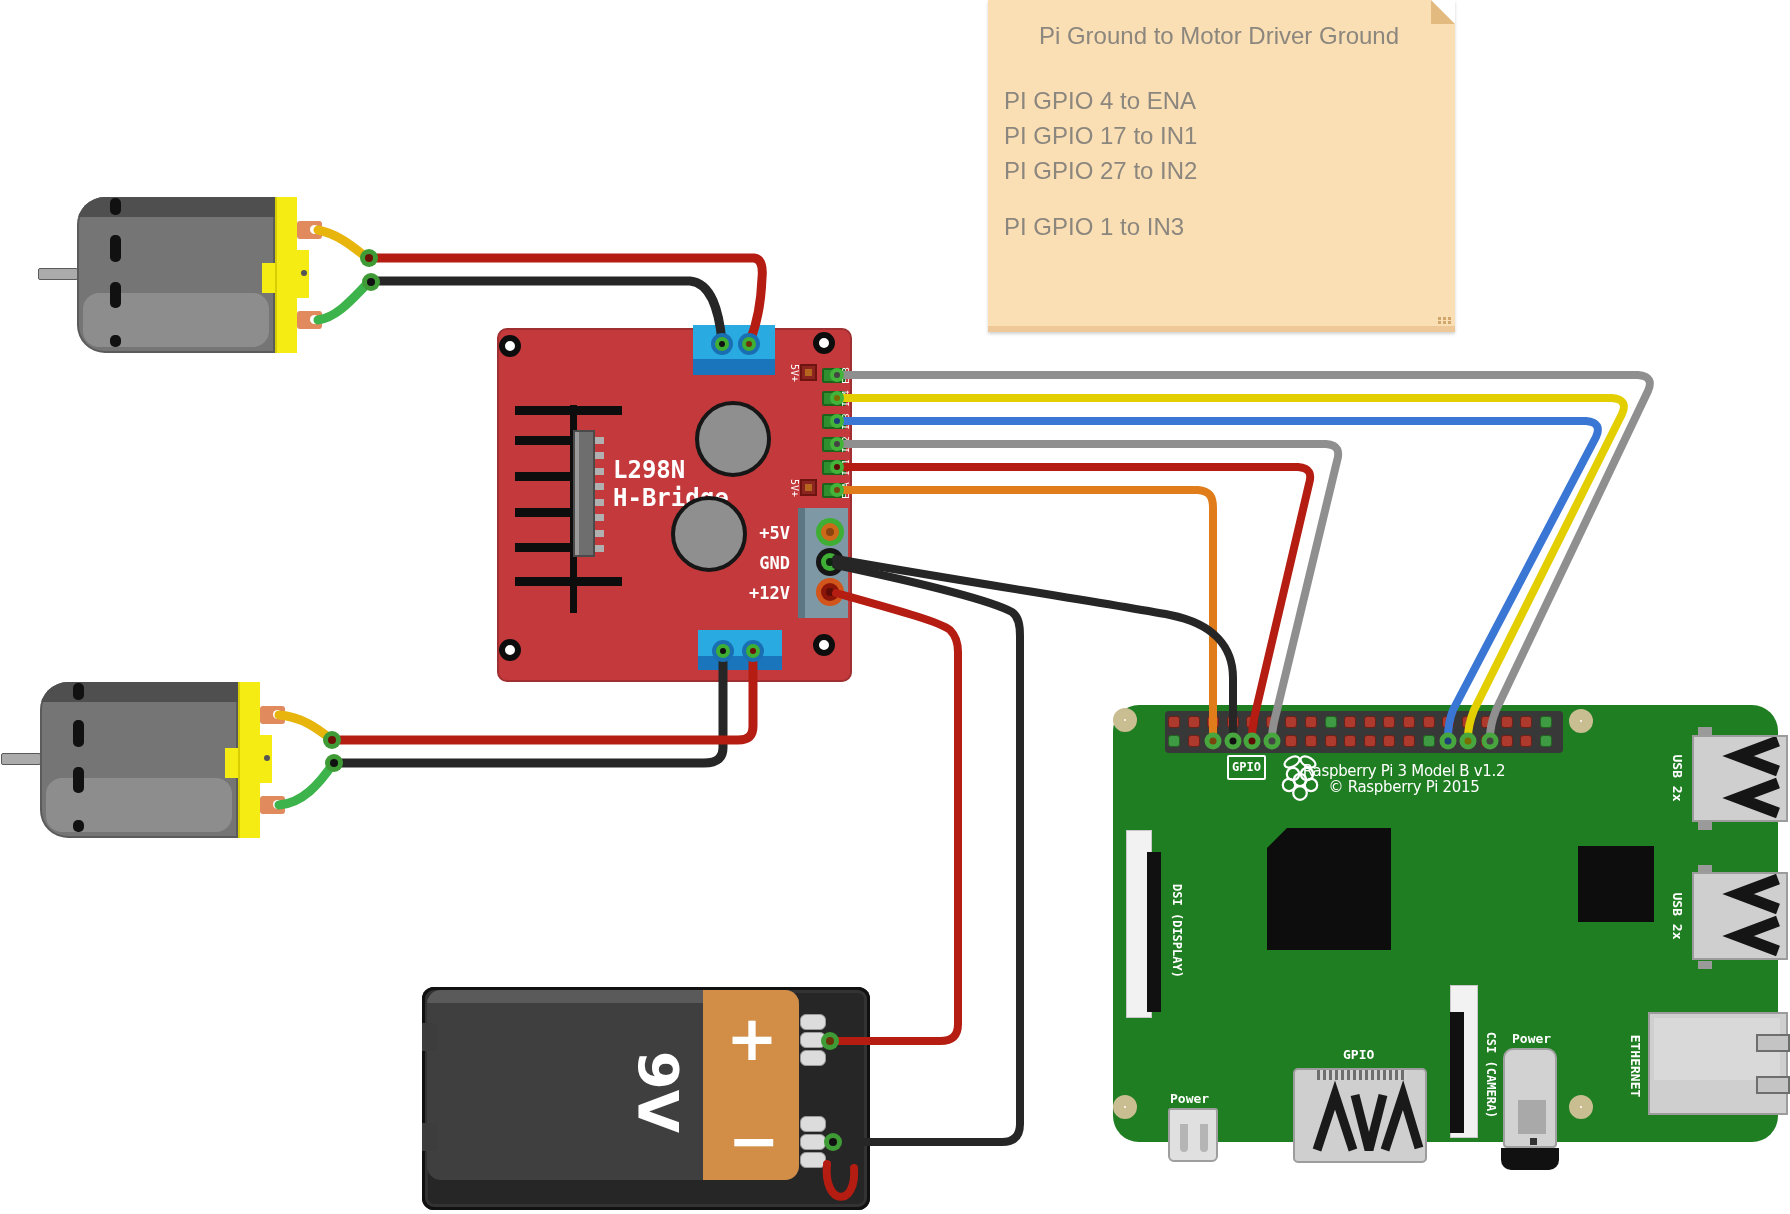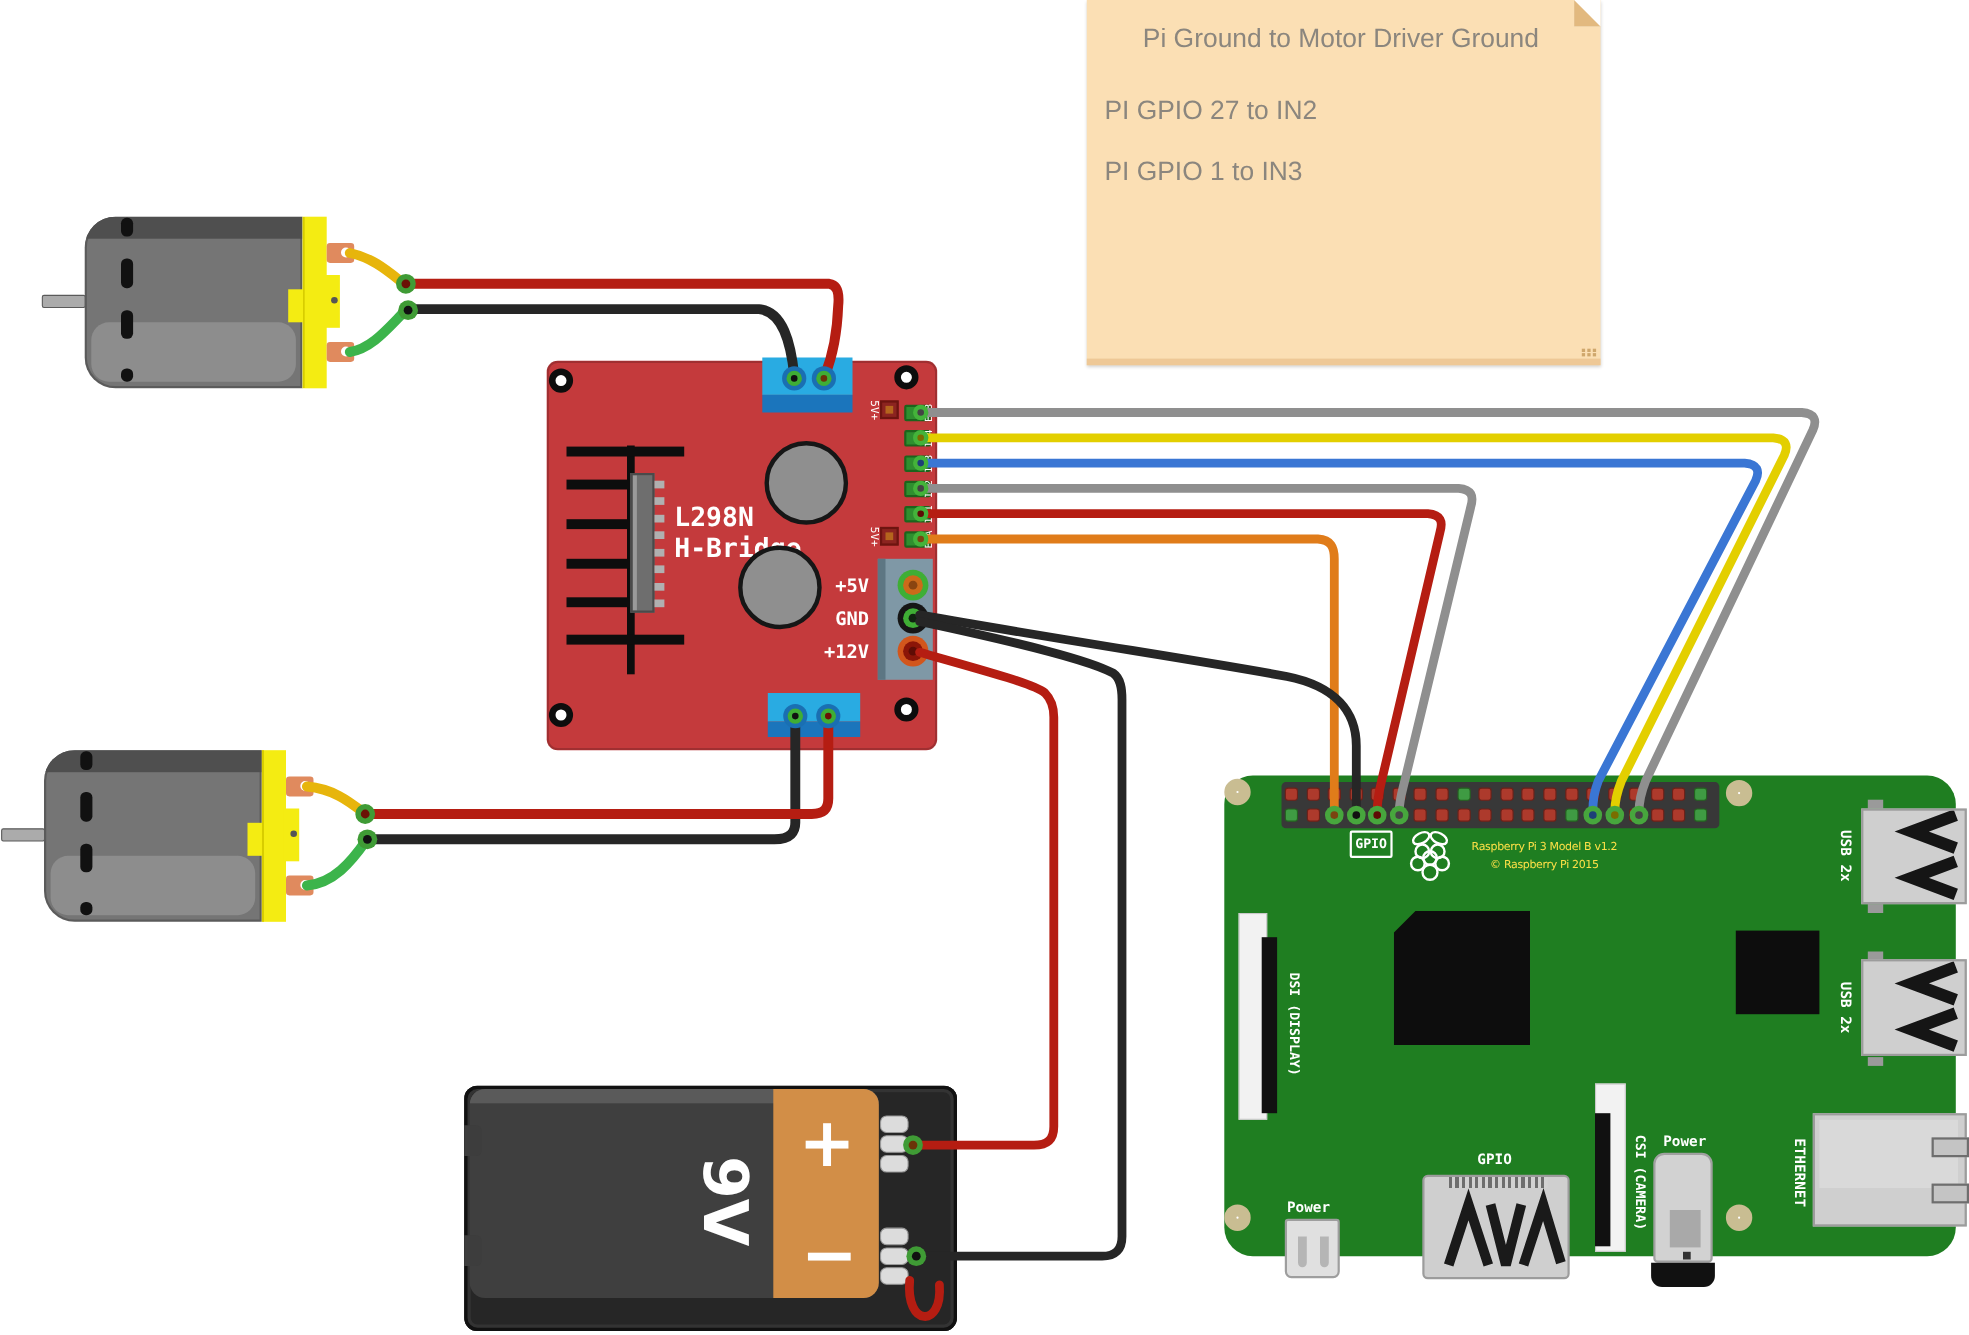--- a/index.html
+++ b/index.html
@@ -76,22 +76,22 @@
 
   
   .pi{left:1113px;top:705px;width:665px;height:437px;background:#1f7e21;border-radius:26px;}
   .hole-t{width:24px;height:24px;background:#fff;border:11px solid #c9bd92;border-radius:50%;}
   .gpio-strip{left:52px;top:6px;width:398px;height:42px;background:#383838;border-radius:4px;}
   .gpin{position:absolute;width:12px;height:12px;border-radius:3px;background:#ad3a2c;border:1px solid #6d2018;}
   .gpin.green{background:#3f9b43;border-color:#23621f;}
   .gpio-tag{left:114px;top:50px;color:#fff;border:2px solid #fff;border-radius:2px;
             font-family:"DejaVu Sans Mono",monospace;font-size:12px;font-weight:bold;
             line-height:13px;padding:4px 3px;}
-  .pi-titles{left:181px;top:58px;width:220px;text-align:center;color:#fde047;
-             font-family:"DejaVu Sans",sans-serif;font-size:10px;line-height:16px;letter-spacing:-0.3px;}
+  .pi-titles{left:181px;top:58px;width:220px;text-align:center;color:#ffffff;
+             font-family:"DejaVu Sans",sans-serif;font-size:15px;line-height:16px;letter-spacing:-0.3px;}
   .chip{background:#0d0d0d;}
   .silk{color:#fff;font-family:"DejaVu Sans Mono",monospace;font-weight:bold;font-size:13px;
         line-height:14px;white-space:nowrap;}
   .rot90{transform:rotate(90deg);text-align:center;}
   .dsi-white{background:#f2f2f2;border:1px solid #c9c9c9;}
   .csi-black{background:#111;}
   .conn-gray{background:#cfcfcf;border:2px solid #9c9c9c;}
   .usb-tab{width:14px;height:8px;background:#9a9a9a;}
   .eth-prong{background:#c4c4c4;border:2px solid #6e6e6e;}
   .audio-body{background:#d2d2d2;border:2px solid #a0a0a0;border-radius:10px 10px 4px 4px;}
@@ -461,20 +461,22 @@
       <circle cx="1490" cy="741" r="8.5" fill="#47a63d"></circle>
         <circle cx="1490" cy="741" r="3.5" fill="#444"></circle>
     </g>
   </svg>
 
   <div class="abs note">
     <div class="abs note-fold"></div>
     <div class="abs note-text">
       <div class="note-title">Pi Ground to Motor Driver Ground</div>
       <div class="note-group1">
+        <div>PI GPIO 4 to ENA</div>
+        <div>PI GPIO 17 to IN1</div>
         <div>PI GPIO 27 to IN2</div>
       </div>
       <div class="note-group2">
         <div>PI GPIO 1 to IN3</div>
       </div>
     </div>
     <div class="abs note-dots"></div>
   </div>
 
 </div>

